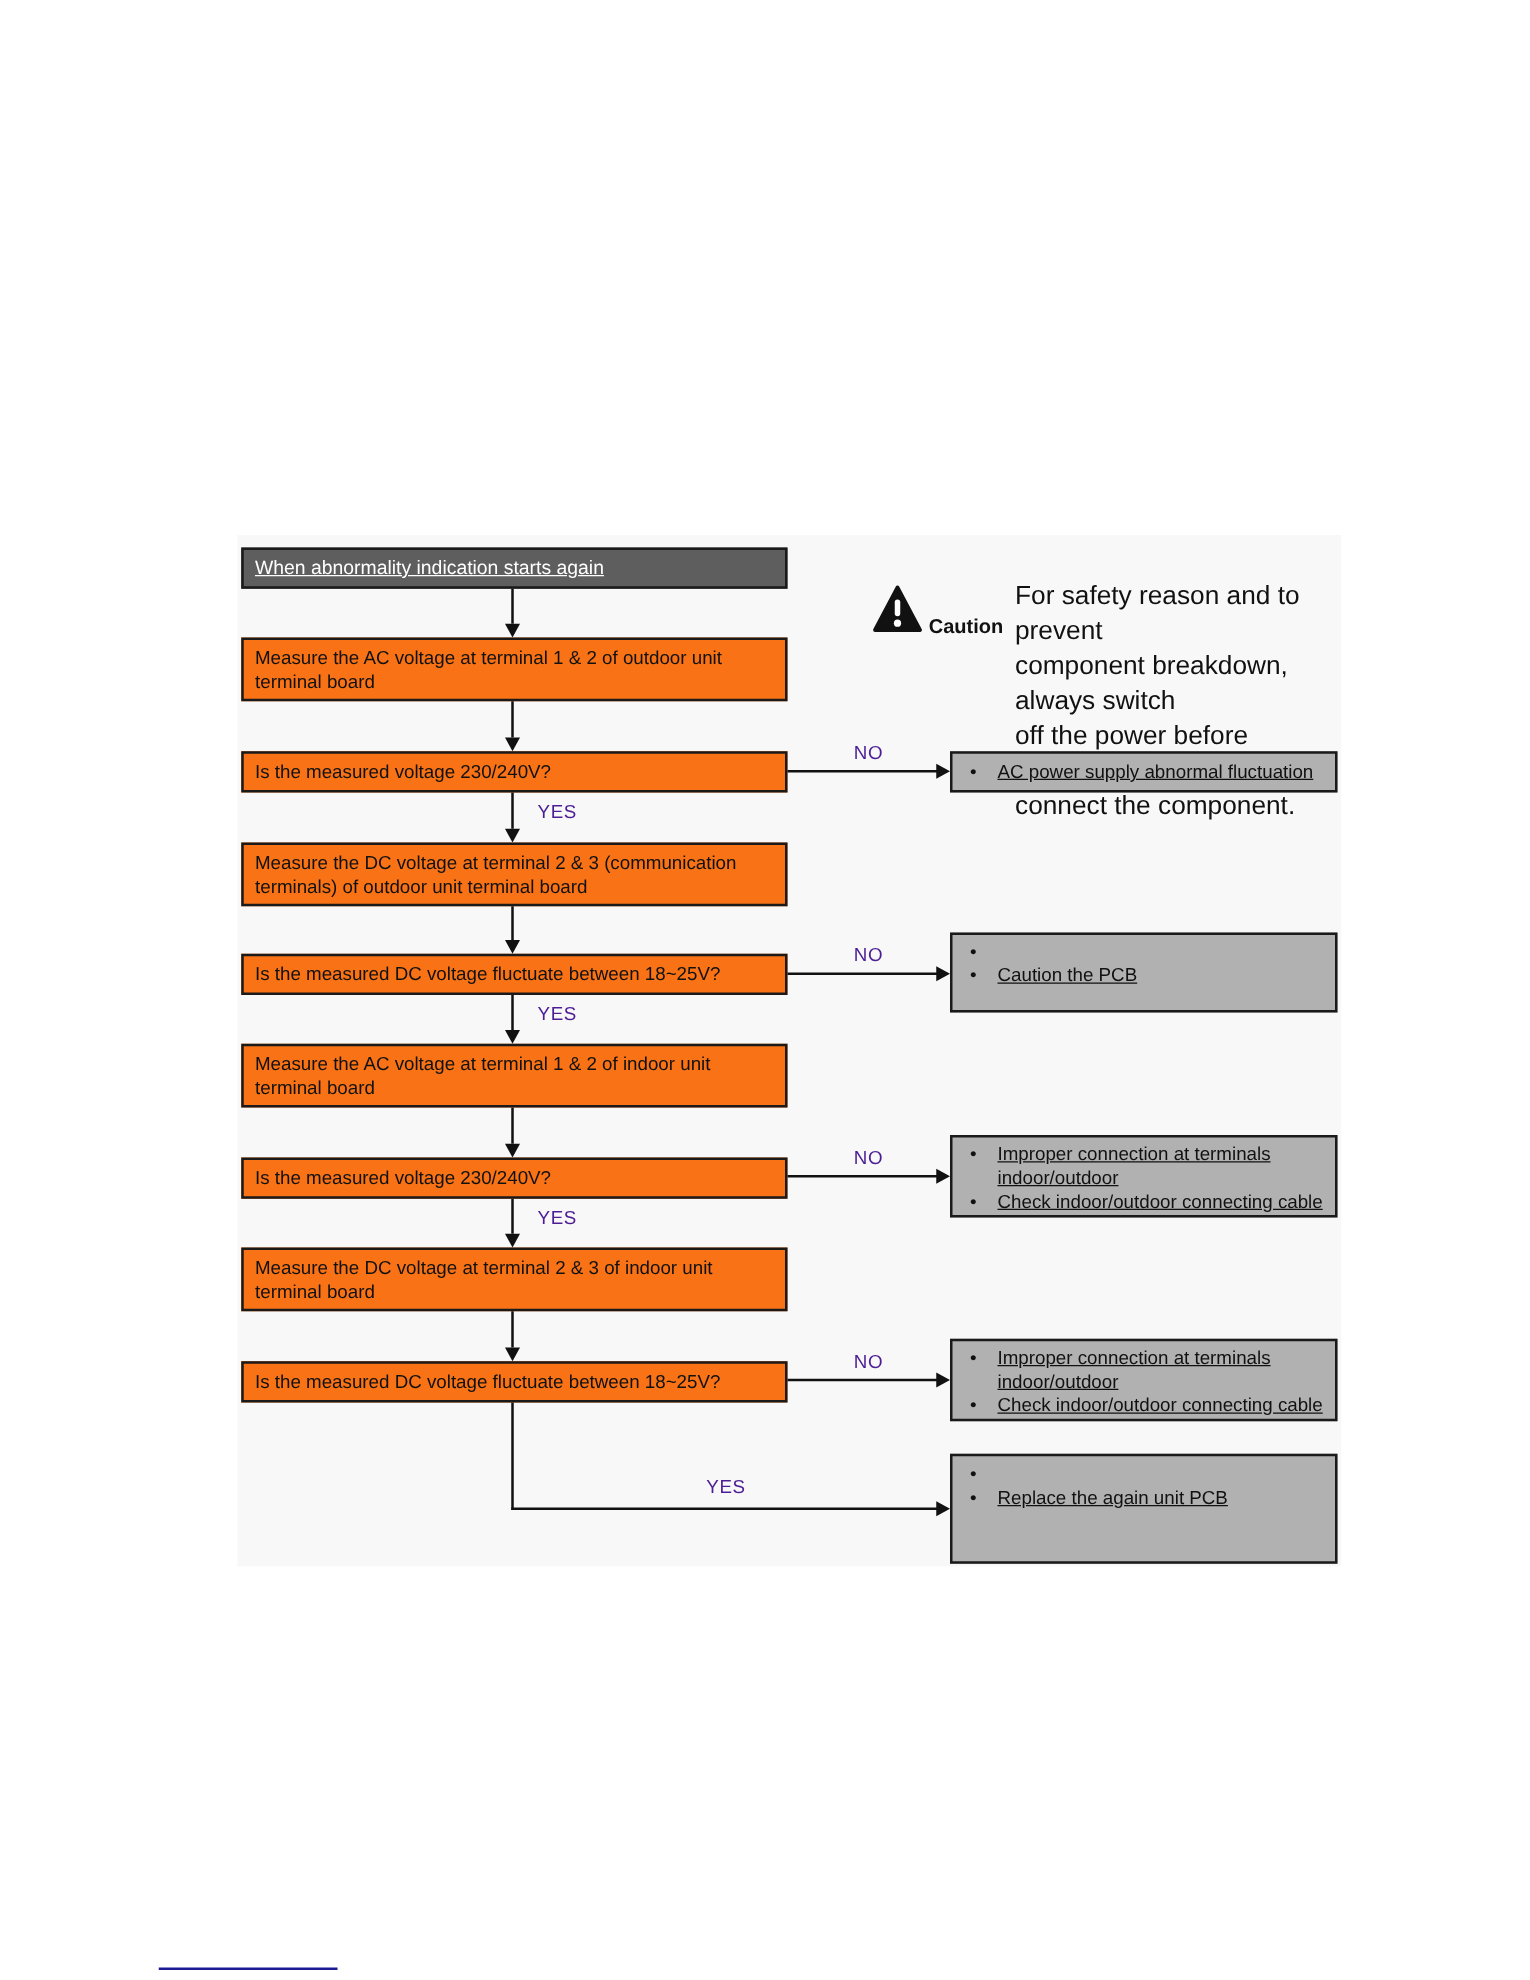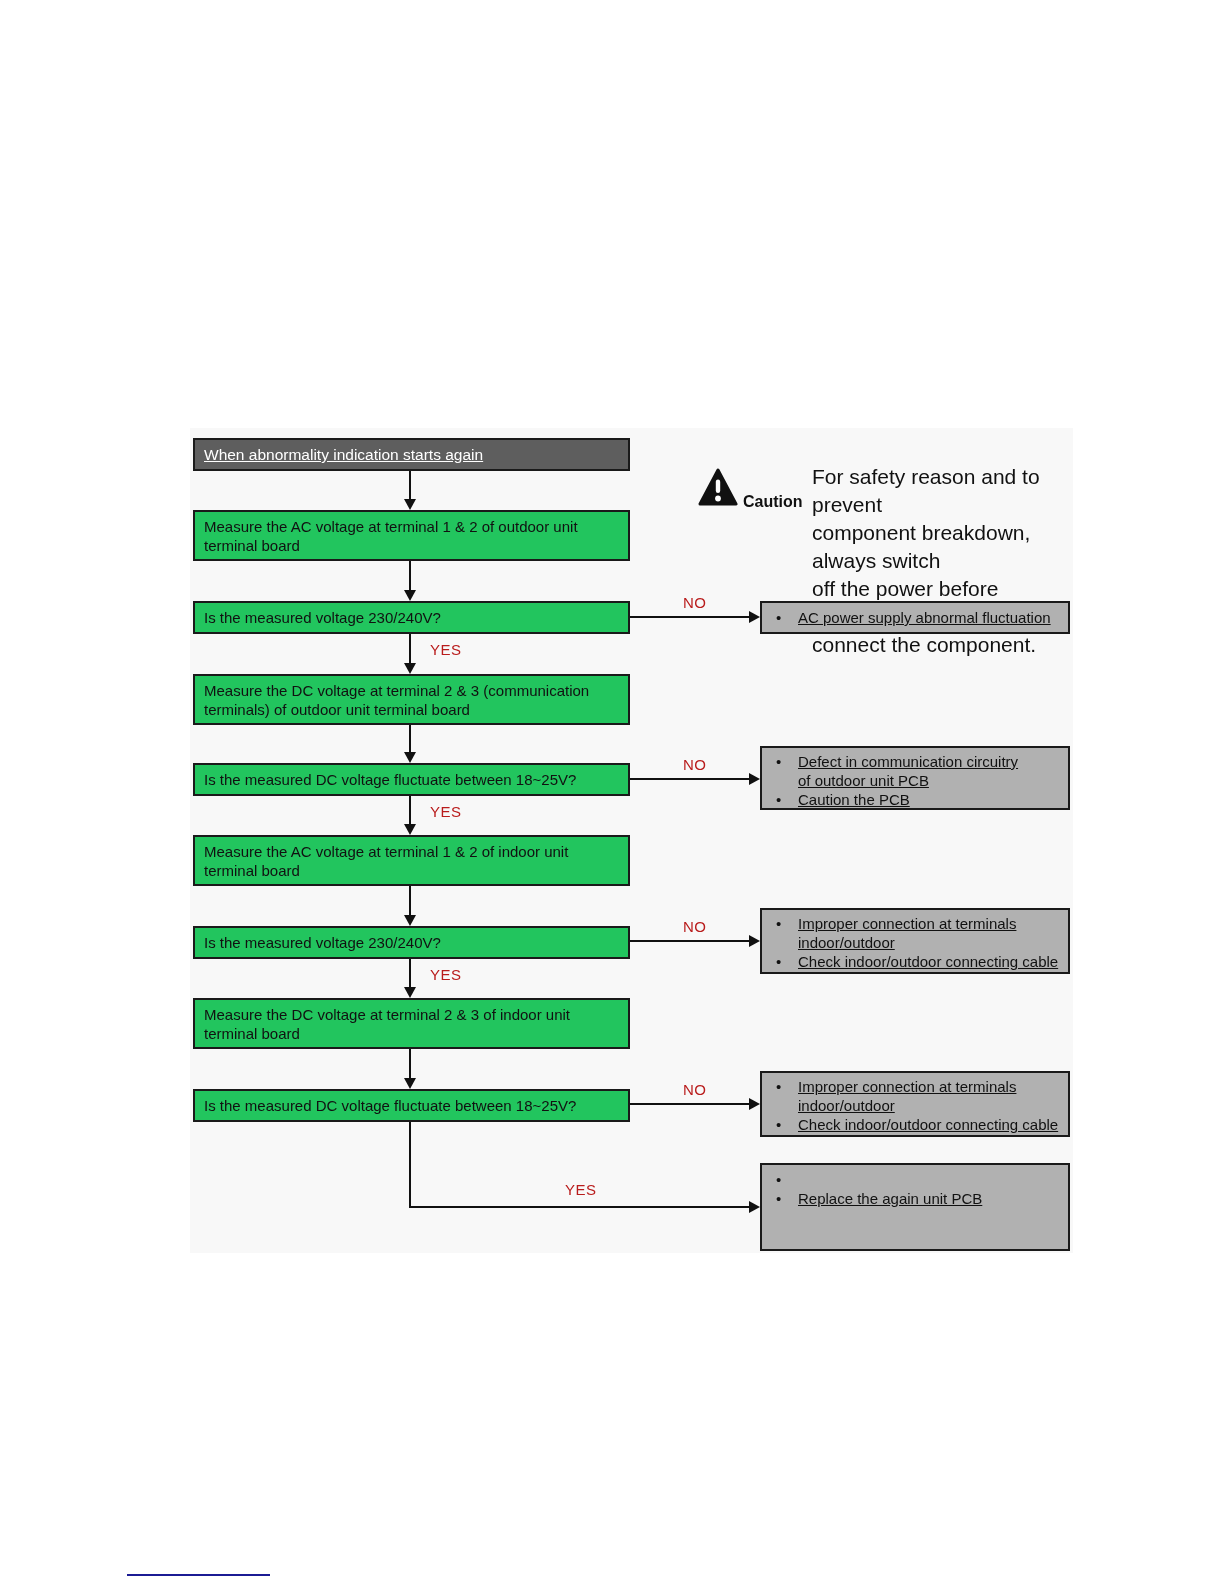--- a/index.html
+++ b/index.html
@@ -11,21 +11,21 @@
     position:relative;
     overflow:hidden;
   }
   .abs { position:absolute; }
   .panel {
     background:#f8f8f8;
   }
   .node {
     box-sizing:border-box;
     border:2px solid #1a1a1a;
-    background:#22c55e;
+    background:#f97316;
     display:flex;
     align-items:center;
     font-size:15px;
     line-height:19px;
   }
   .node .node-text {
     white-space:pre-line;
     padding-left:9px;
     padding-right:6px;
   }
@@ -54,21 +54,21 @@
     border-top:11px solid #111;
   }
   .head-right {
     width:0; height:0;
     border-top:6px solid transparent;
     border-bottom:6px solid transparent;
     border-left:11px solid #111;
   }
   .lbl {
     font-size:15px;
-    color:#b91c1c;
+    color:#4c1d95;
     letter-spacing:0.5px;
   }
   .caution-label { font-size:16px; font-weight:bold; }
   .caution-text { font-size:21px; line-height:28px; white-space:pre-line; }
   .footer-line { background:#1b1b94; }
 </style>
 </head>
 <body>
 
 <div class="abs panel" style="left:190px; top:428px; width:883px; height:825px;"></div>
@@ -129,22 +129,20 @@
 <div class="abs node result center1" style="left:760px; top:601px; width:310px; height:33px;">
   <div class="brow" style="width:100%;">
     <span class="bm">•</span>
     <span class="bt">AC power supply abnormal fluctuation</span>
   </div>
 </div>
 
 <div class="abs node result r-pad" style="left:760px; top:746px; width:310px; height:64px;">
   <div class="brow">
     <span class="bm">•</span>
-    <span class="bt">Defect in communication circuitry
-of outdoor unit PCB</span>
   </div>
   <div class="brow">
     <span class="bm">•</span>
     <span class="bt">Caution the PCB</span>
   </div>
 </div>
 
 <div class="abs node result r-pad" style="left:760px; top:908px; width:310px; height:66px;">
   <div class="brow">
     <span class="bm">•</span>

